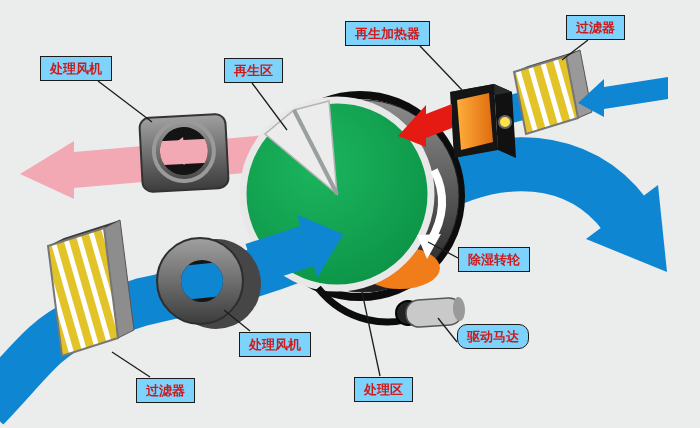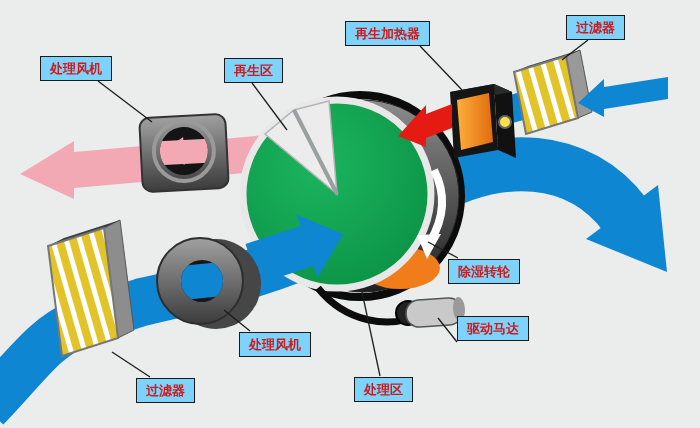--- a/index.html
+++ b/index.html
@@ -148,18 +148,18 @@
     <line x1="380" y1="376" x2="362" y2="292"></line>
     <line x1="250" y1="331" x2="224" y2="310"></line>
     <line x1="150" y1="377" x2="112" y2="352"></line>
   </g>
 </svg>
 
   <div class="label" style="left:40px;  top:56px;">处理风机</div>
   <div class="label" style="left:224px; top:58px;">再生区</div>
   <div class="label" style="left:345px; top:21px;">再生加热器</div>
   <div class="label" style="left:566px; top:15px;">过滤器</div>
-  <div class="label" style="left:448px; top:247px;margin-top:12px;">除湿转轮</div>
-  <div class="label" style="left:457px; top:316px;">驱动马达</div>
+  <div class="label" style="left:458px; top:247px;">除湿转轮</div>
+  <div class="label" style="left:457px; top:324px;border-radius:10px;">驱动马达</div>
   <div class="label" style="left:354px; top:377px;">处理区</div>
   <div class="label" style="left:239px; top:332px;">处理风机</div>
   <div class="label" style="left:136px; top:378px;">过滤器</div>
 </div>
 
 </body></html>

